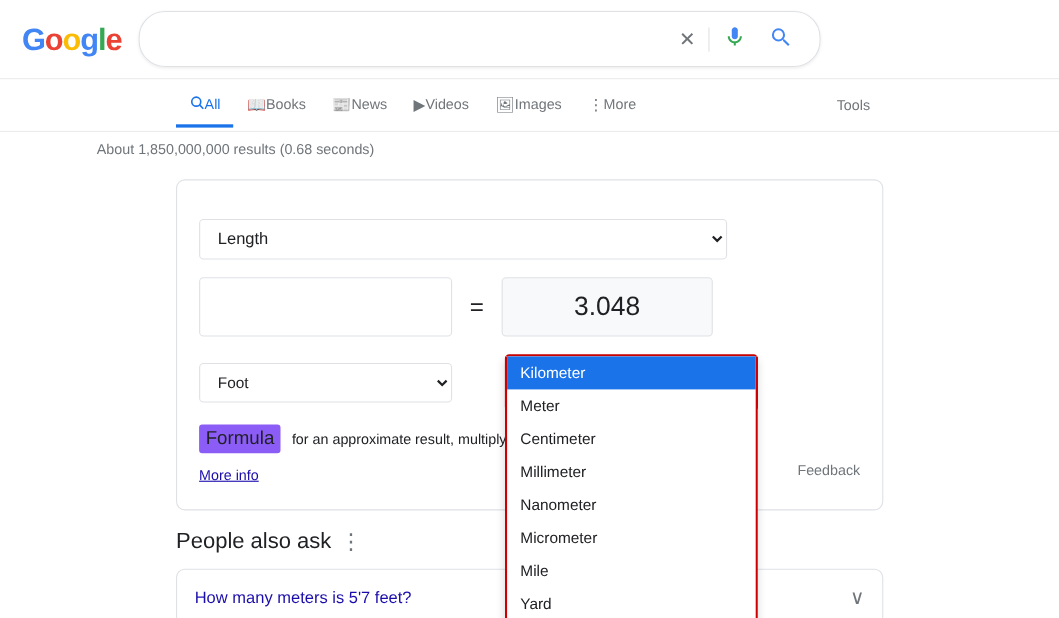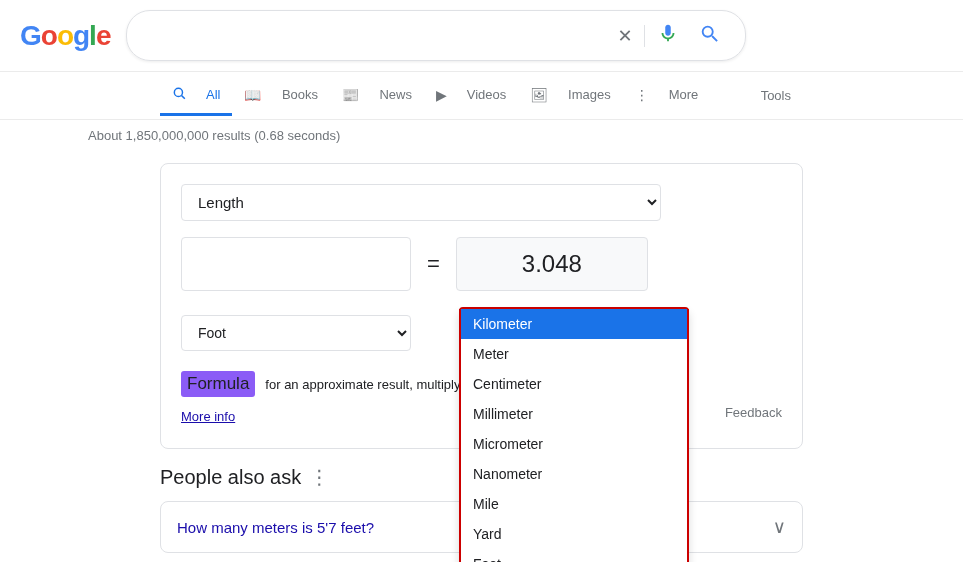--- a/index.html
+++ b/index.html
@@ -20,32 +20,32 @@
     .search-input { border: none; outline: none; font-size: 16px; flex: 1; background: transparent; color: #202124; }
     .search-icons { display: flex; align-items: center; gap: 12px; }
     .icon-x { font-size: 18px; color: #70757a; cursor: pointer; }
     .icon-divider { width: 1px; height: 22px; background: #dfe1e5; }
     .icon-mic { color: #4285F4; font-size: 20px; cursor: pointer; }
     .icon-search-btn { background: none; border: none; cursor: pointer; padding: 4px 8px; }
     .icon-search-btn svg { width: 22px; height: 22px; }
 
     
     .nav-tabs { display: flex; align-items: center; padding: 4px 160px; gap: 0; border-bottom: 1px solid #ebebeb; }
-    .nav-tab { display: flex; align-items: center; gap: 20px; padding: 10px 12px; font-size: 13px; color: #70757a; cursor: pointer; border-bottom: 3px solid transparent; margin-bottom: -1px; text-decoration: none; white-space: nowrap; }
+    .nav-tab { display: flex; align-items: center; gap: 0; padding: 10px 12px; font-size: 13px; color: #70757a; cursor: pointer; border-bottom: 3px solid transparent; margin-bottom: -1px; text-decoration: none; white-space: nowrap; }
     .nav-tab.active { color: #1a73e8; border-bottom: 3px solid #1a73e8; }
     .nav-tab .tab-icon { font-size: 14px; }
     .tools-btn { margin-left: auto; padding: 10px 12px; font-size: 13px; color: #70757a; cursor: pointer; }
 
     
     .results-info { padding: 8px 88px; font-size: 13px; color: #70757a; }
 
     
     .converter-card { margin: 12px 160px; border: 1px solid #dfe1e5; border-radius: 8px; padding: 20px; max-width: 720px; background: #fff; }
 
-    .unit-type-select { width: 480px; padding: 8px 12px; font-size: 15px; border: 1px solid #dfe1e5; border-radius: 4px; appearance: auto; margin-bottom: 16px; color: #202124; background: #fff; }
+    .unit-type-select { width: 480px; padding: 8px 12px; font-size: 15px; border: 1px solid #dfe1e5; border-radius: 4px; appearance: auto; margin-bottom: 16px; color: #202124; background: #fff; margin-top: 15px; }
 
     .converter-row { display: flex; align-items: center; gap: 16px; margin-bottom: 16px; }
     .input-box { width: 230px; padding: 12px 16px; font-size: 24px; border: 1px solid #dfe1e5; border-radius: 4px; text-align: center; color: #202124; }
     .equals-sign { font-size: 22px; color: #202124; }
     .output-box { width: 192px; padding: 12px 16px; font-size: 24px; border: 1px solid #dfe1e5; border-radius: 4px; text-align: center; color: #202124; background: #f8f9fa; }
 
     .unit-selects-row { display: flex; align-items: center; gap: 16px; position: relative; }
     .unit-select { width: 230px; padding: 8px 12px; font-size: 14px; border: 1px solid #dfe1e5; border-radius: 4px; appearance: auto; color: #202124; background: #fff; }
     .unit-select-right-wrap { position: relative; width: 230px; }
     .unit-select-right { width: 230px; padding: 8px 12px; font-size: 14px; border: 2px solid #c00; border-radius: 4px; appearance: none; color: #202124; background: #fff; cursor: pointer; }
@@ -172,22 +172,22 @@
       </select>
       
       <div style="padding: 8px 12px; font-size: 14px; color: rgb(32, 33, 36); display: flex; justify-content: space-between; align-items: center; background: rgb(255, 255, 255); border-radius: 4px 4px 0px 0px;">
           <span>Meter</span>
           <span style="font-size:10px;color:#70757a;">▲</span>
         </div><div class="dropdown-overlay" style="position: absolute; top: 0px; left: -2px; border-top: none; border-right: 2px solid rgb(204, 0, 0); border-bottom: 2px solid rgb(204, 0, 0); border-left: 2px solid rgb(204, 0, 0); border-image: initial; border-radius: 0px 0px 4px 4px; z-index: 100;">
         <div class="dropdown-option selected">Kilometer</div>
         <div class="dropdown-option">Meter</div>
         <div class="dropdown-option">Centimeter</div>
         <div class="dropdown-option">Millimeter</div>
+        <div class="dropdown-option">Nanometer</div>
         <div class="dropdown-option">Micrometer</div>
-        <div class="dropdown-option">Nanometer</div>
         <div class="dropdown-option">Mile</div>
         <div class="dropdown-option">Yard</div>
         <div class="dropdown-option">Foot</div>
 
       </div>
     </div>
   </div>
 
   <div class="formula-row">
     <span class="formula-badge">Formula</span>

